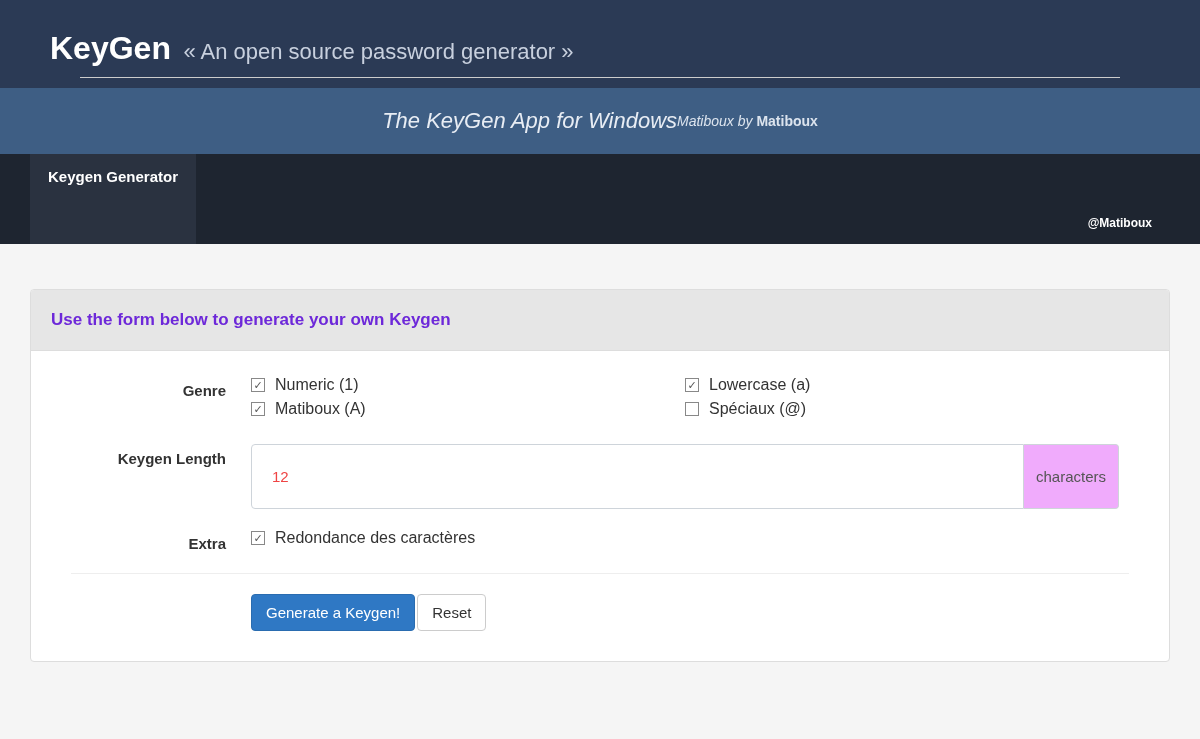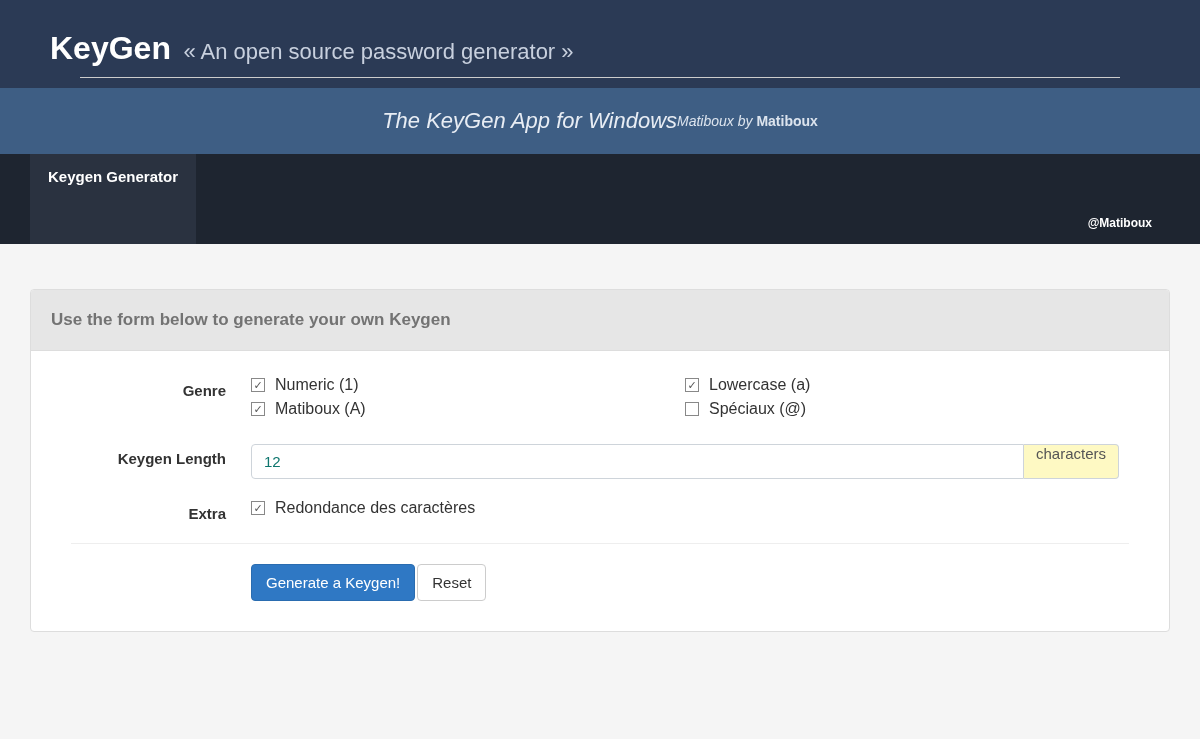--- a/index.html
+++ b/index.html
@@ -75,21 +75,21 @@
   border-radius: 4px;
   margin: 45px 30px;
   overflow: hidden;
 }
 .card-header {
   background: #e6e6e6;
   border-bottom: 1px solid #ddd;
   padding: 20px;
   font-weight: 600;
   font-size: 17px;
-  color: #737373;
+  color: #6d28d9;
 }
 .card-body {
   padding: 25px 20px 10px 20px;
 }
 .form-row {
   display: flex;
   align-items: flex-start;
   margin-bottom: 20px;
 }
 .form-label {
@@ -125,31 +125,31 @@
   font-size: 11px;
   line-height: 1;
   color: #555;
 }
 .input-group {
   display: flex;
   width: 100%;
 }
 .text-input {
   flex: 1;
-  padding: 8px 12px;
+  padding: 8px 20px;
   border: 1px solid #ced4da;
   border-radius: 4px 0 0 4px;
   font-size: 15px;
-  color: #0f766e;
+  color: #ef4444;
 }
 .input-addon {
-  background: #fef9c3;
+  background: #f0abfc;
   border: 1px solid #ced4da;
   border-left: none;
-  padding: 0 12px;
+  padding: 23px 12px;
   border-radius: 0 4px 4px 0;
   font-size: 15px;
   color: #555;
 }
 .hr {
   border: none;
   border-top: 1px solid #eee;
   margin: 10px 20px 20px 20px;
 }
 .btn-row {

